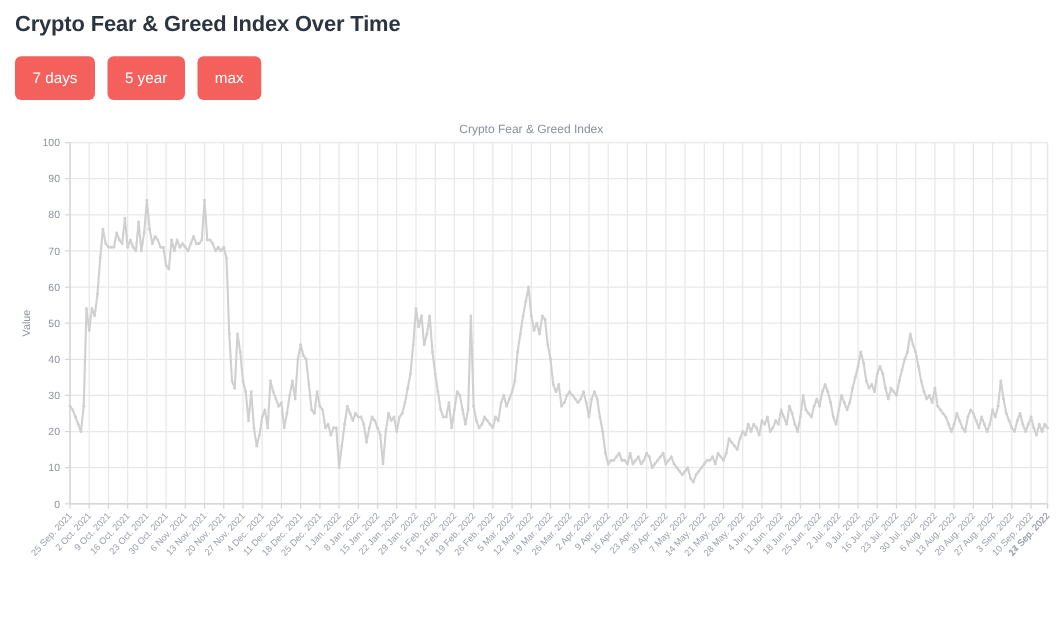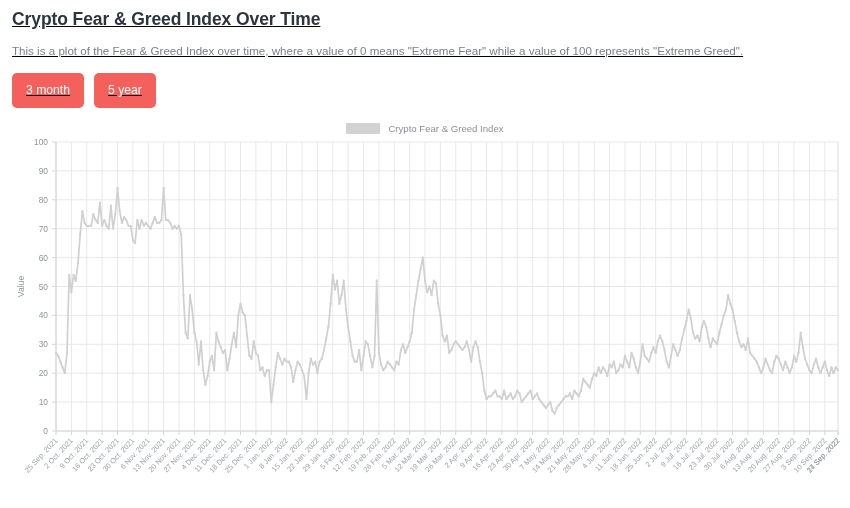--- a/index.html
+++ b/index.html
@@ -14,21 +14,20 @@
     overflow: hidden;
     font-family: "Liberation Sans", "DejaVu Sans", sans-serif;
     -webkit-font-smoothing: antialiased;
   }
   .page {
     position: relative;
     width: 850px;
     height: 508px;
     box-sizing: border-box;
     padding: 0 10px;
-    text-decoration: underline;
   }
   .page-title {
     margin: 0;
     padding: 9px 0 0 2px;
     font-size: 17.5px;
     font-weight: bold;
     color: #2c3440;
     letter-spacing: -0.1px;
     line-height: 1.25;
   }
@@ -73,20 +72,21 @@
   .chart-legend {
     position: absolute;
     left: 0; right: 0;
     top: 0;
     height: 16px;
     display: flex;
     justify-content: center;
     align-items: center;
     gap: 8px;
     pointer-events: none;
+    flex-direction: column;
   }
   .legend-swatch {
     display: inline-block;
     width: 34px;
     height: 11px;
     background: #d2d2d2;
     border-radius: 1px;
   }
   .legend-label {
     font-size: 9.6px;
@@ -118,25 +118,25 @@
     fill: #8e939d;
   }
 </style>
 </head>
 <body>
 
 <div class="page">
 
   <h1 class="page-title">Crypto Fear &amp; Greed Index Over Time</h1>
 
-  <p class="page-desc">This is a plot of the Fear &amp; Greed Index over time, where a value of 0 means "Extreme Fear" while a value of 100 represents "Extreme Greed".</p>
 
   <div class="button-row">
-    <button class="range-button">3 month</button>
+    <button class="range-button">7 days</button>
     <button class="range-button">5 year</button>
+    <button class="range-button">max</button>
   </div>
 
   <div class="chart-wrap">
 
     <div class="chart-legend">
       <span class="legend-swatch"></span>
       <span class="legend-label">Crypto Fear &amp; Greed Index</span>
     </div>
 
     <svg class="plot-svg" id="plot-svg" viewBox="0 0 830 372" xmlns="http://www.w3.org/2000/svg">

